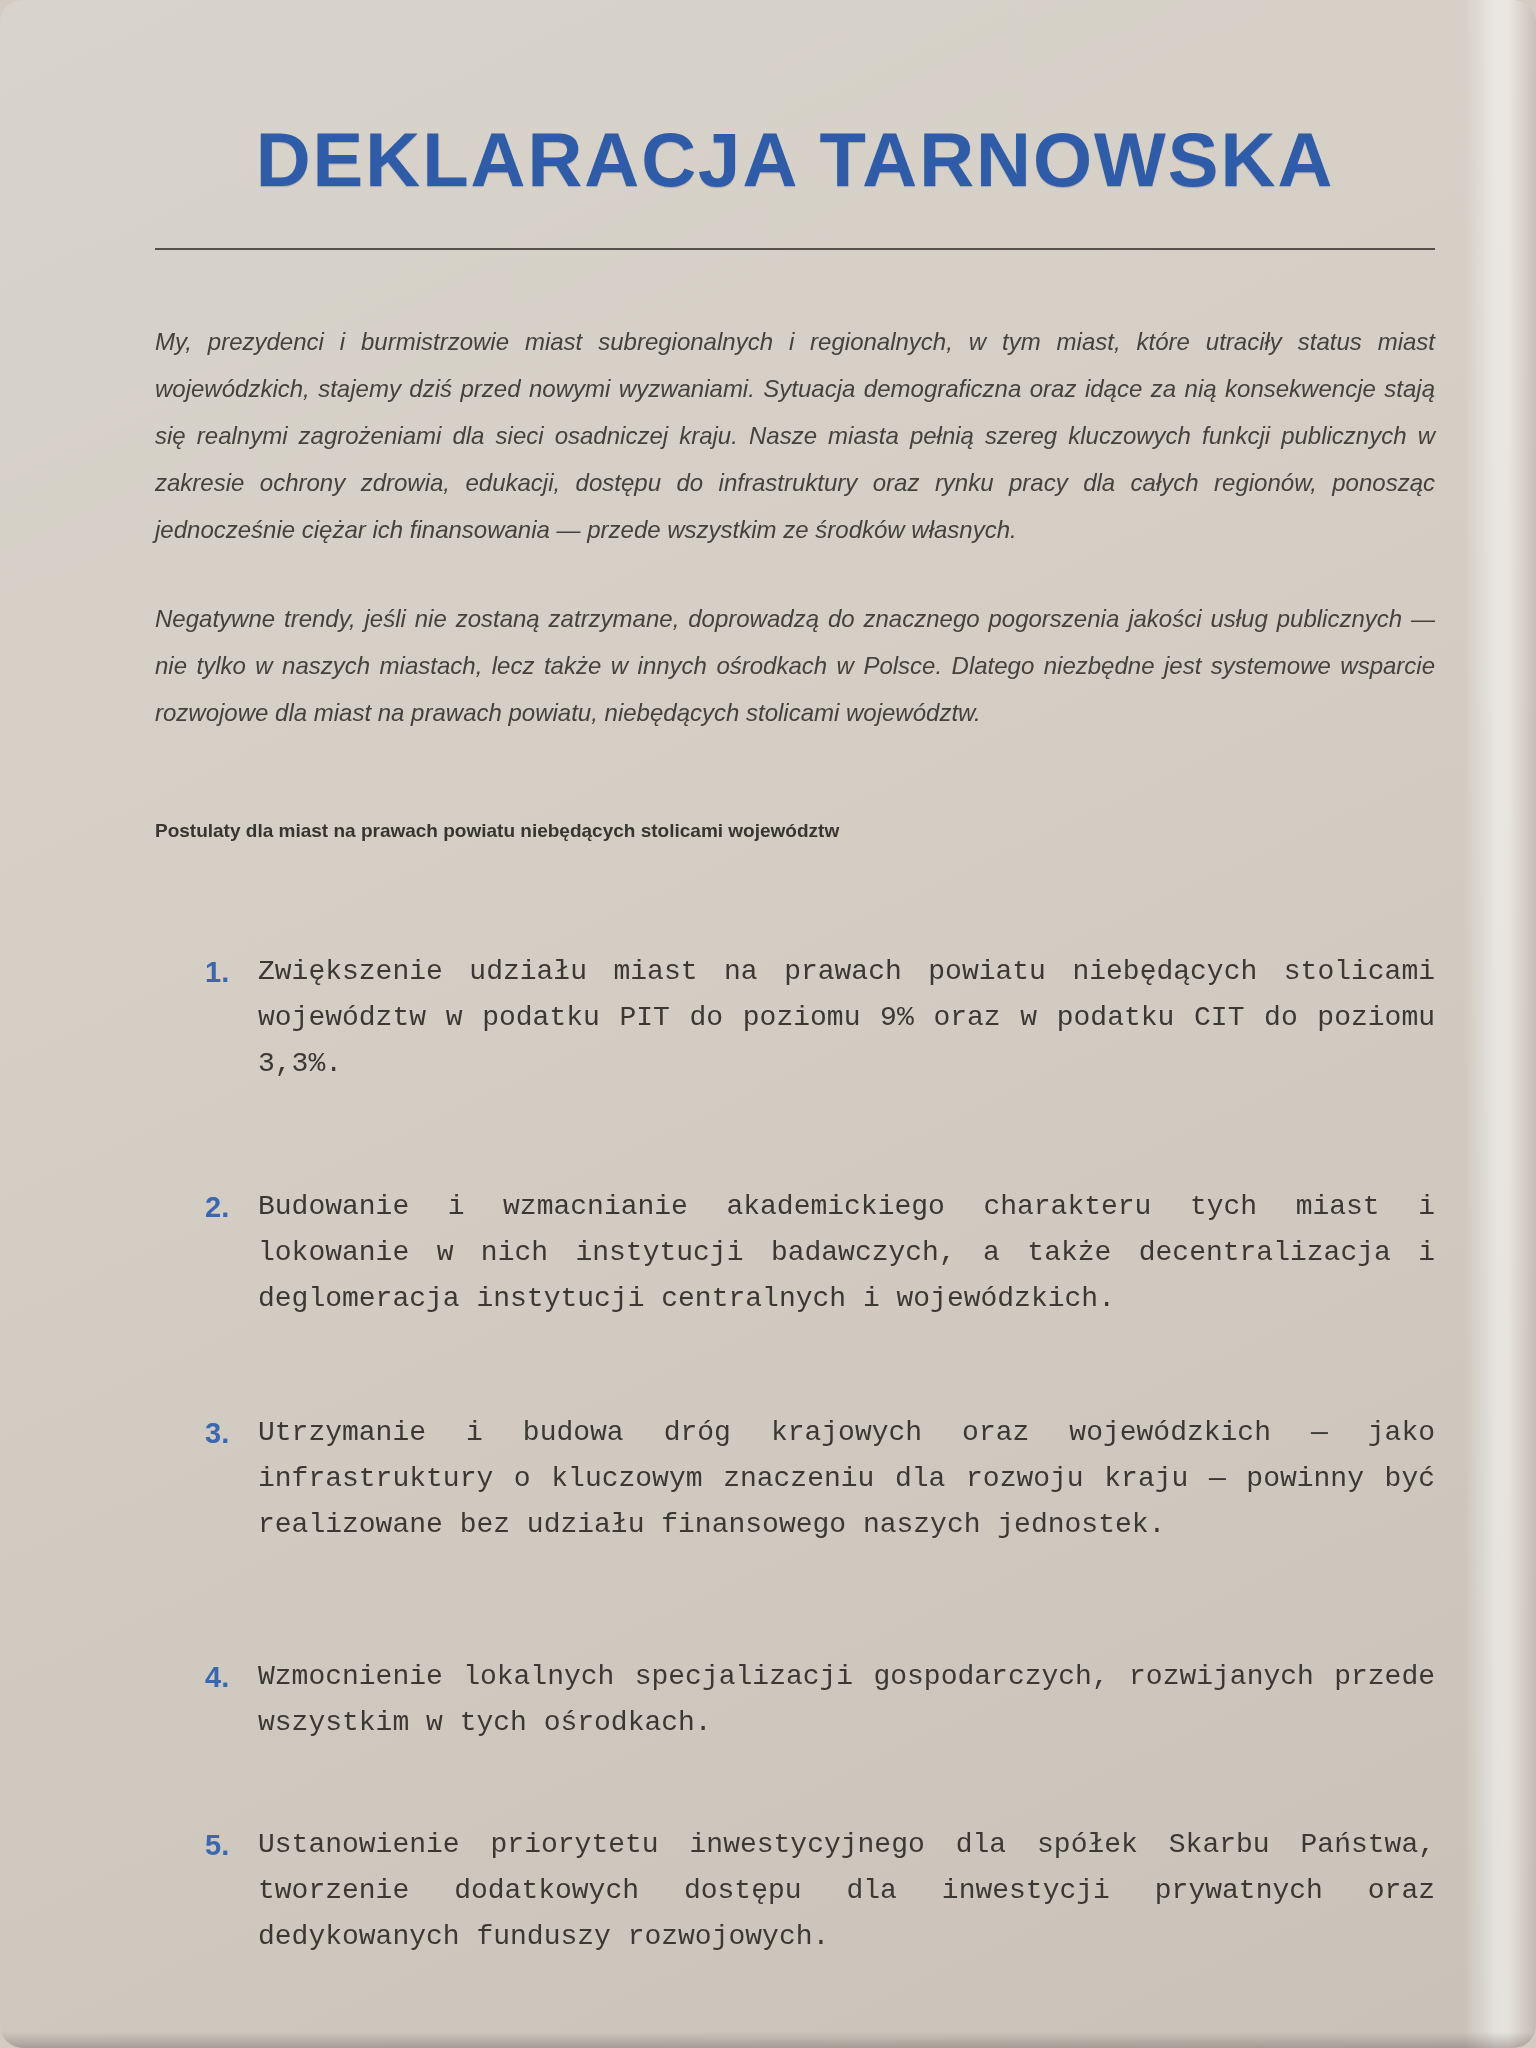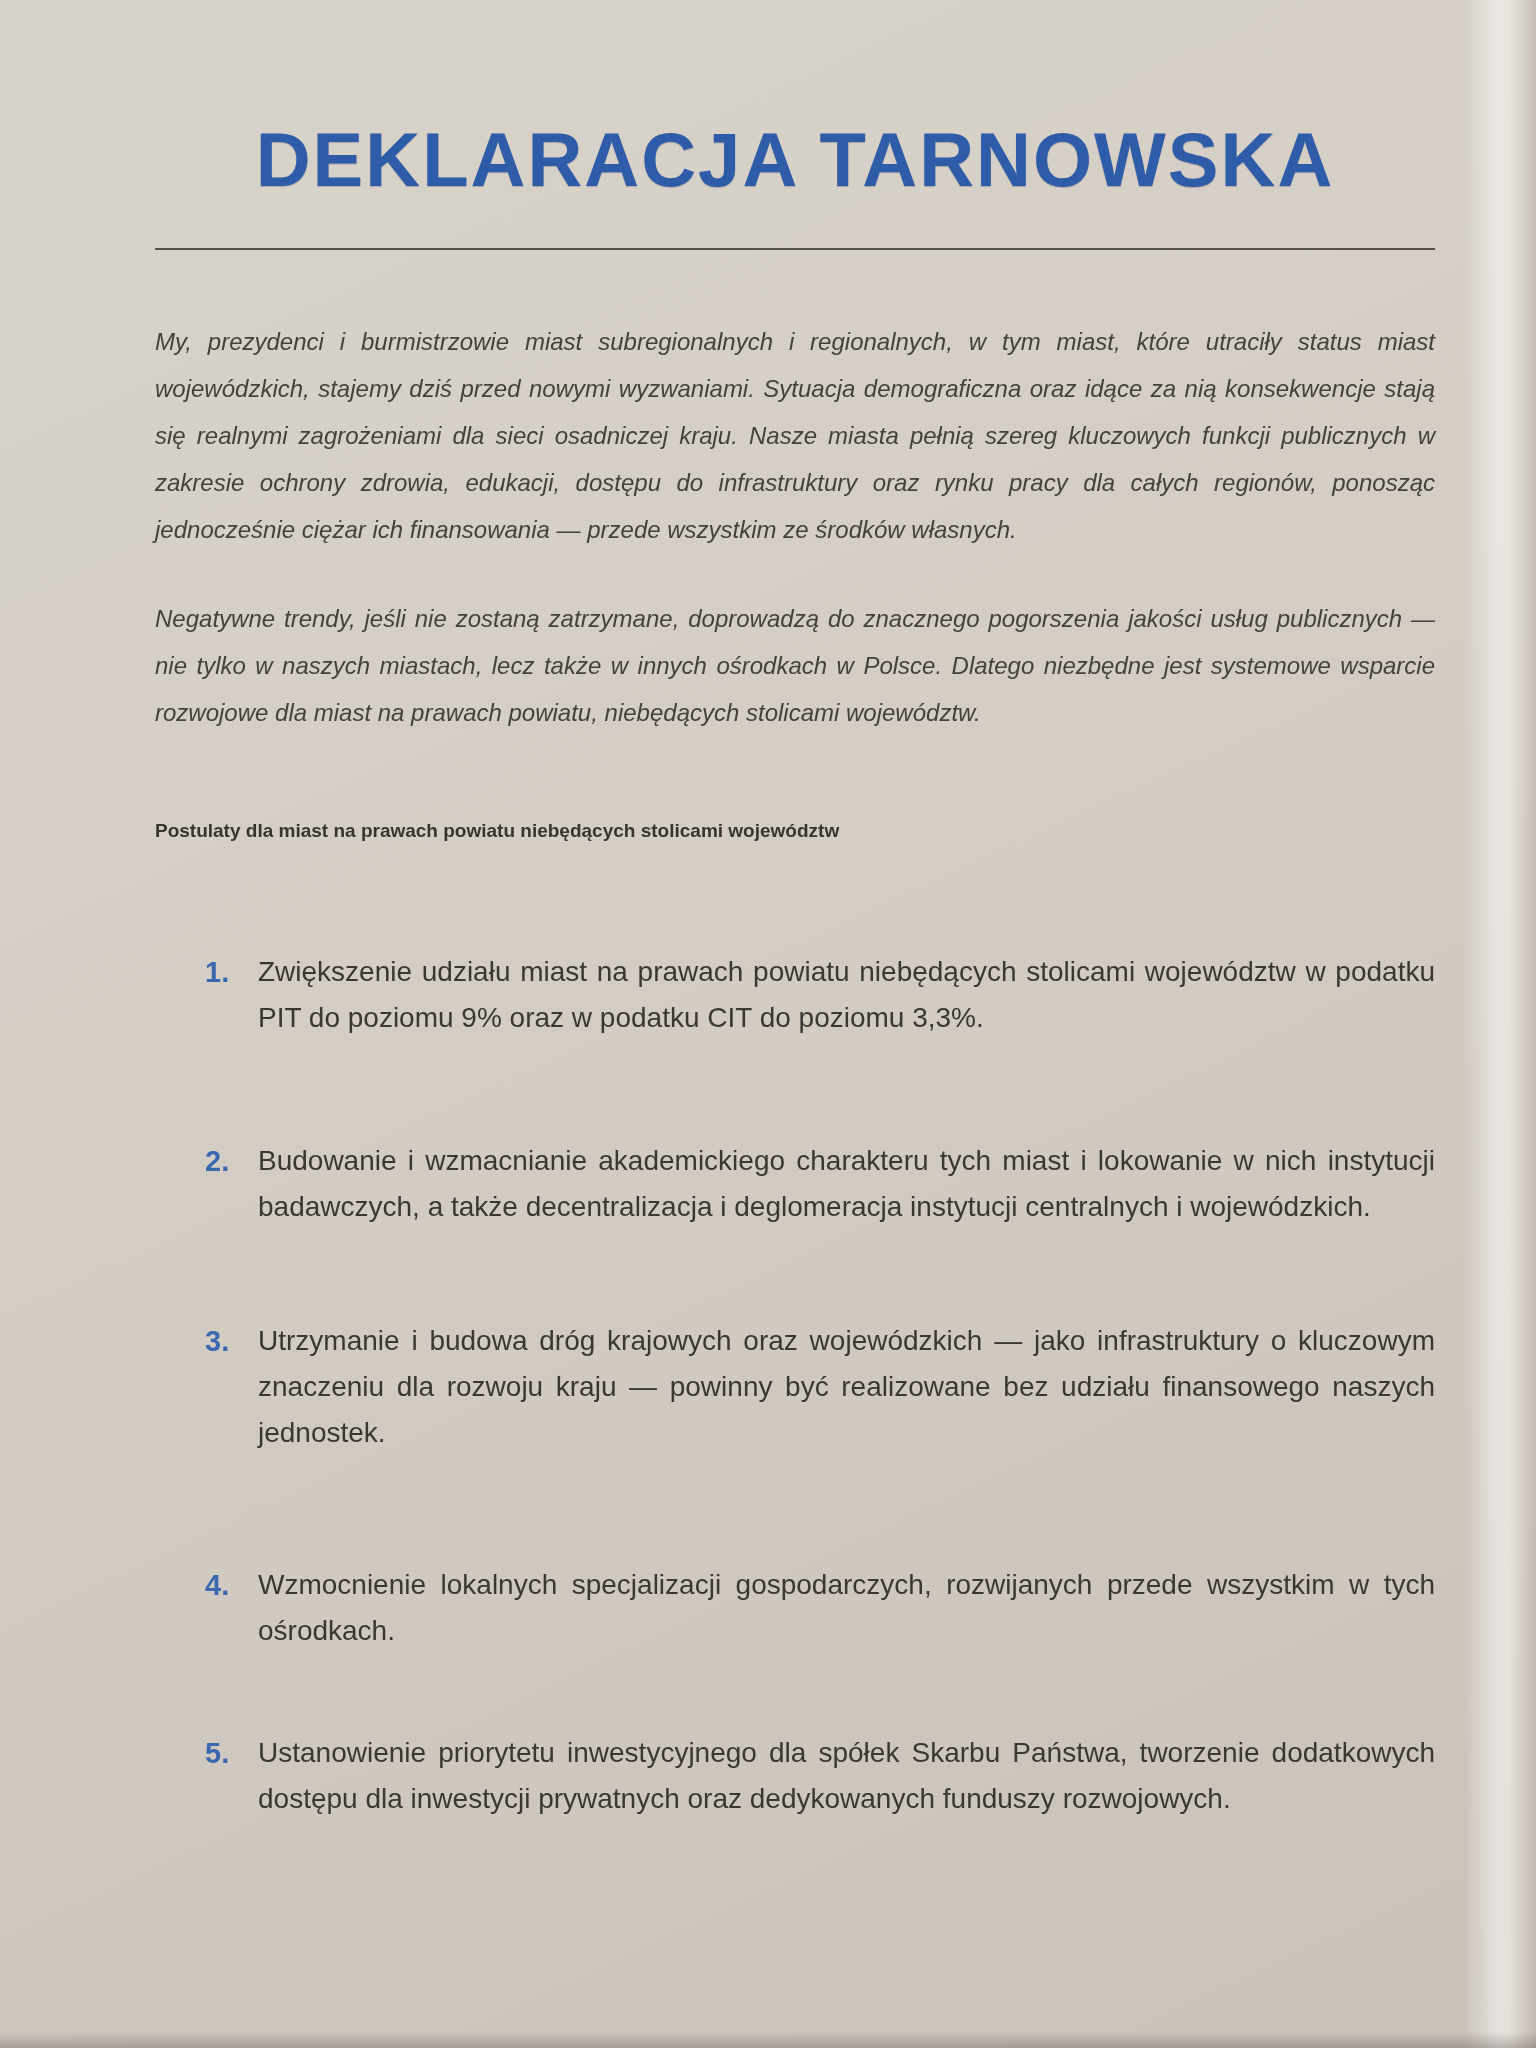--- a/index.html
+++ b/index.html
@@ -12,20 +12,21 @@
     overflow: hidden;
     font-family: "Liberation Sans", sans-serif;
     background: #d3ccc3;
   }
   .photo {
     position: relative;
     width: 1536px;
     height: 2048px;
     background: linear-gradient(155deg, #d9d4cb 0%, #d4cec5 40%, #cfc8bf 70%, #c9c2b9 100%);
     overflow: hidden;
+    border-radius: 23px;
   }
   
   .page-edge {
     position: absolute;
     top: 0;
     right: 0;
     width: 72px;
     height: 100%;
     background: linear-gradient(90deg,
       rgba(255,255,255,0)   0%,
@@ -97,20 +98,21 @@
   .num {
     flex: 0 0 53px;
     width: 53px;
     font-weight: bold;
     font-size: 29px;
     color: #3a68b0;
   }
   .txt {
     flex: 1;
     text-align: justify;
+    font-family: Liberation Mono, monospace;
   }
 </style>
 </head>
 <body>
 
 <div class="photo">
   <div class="page-edge"></div>
   <div class="photo-bottom-shade"></div>
 
   <div class="doc">

